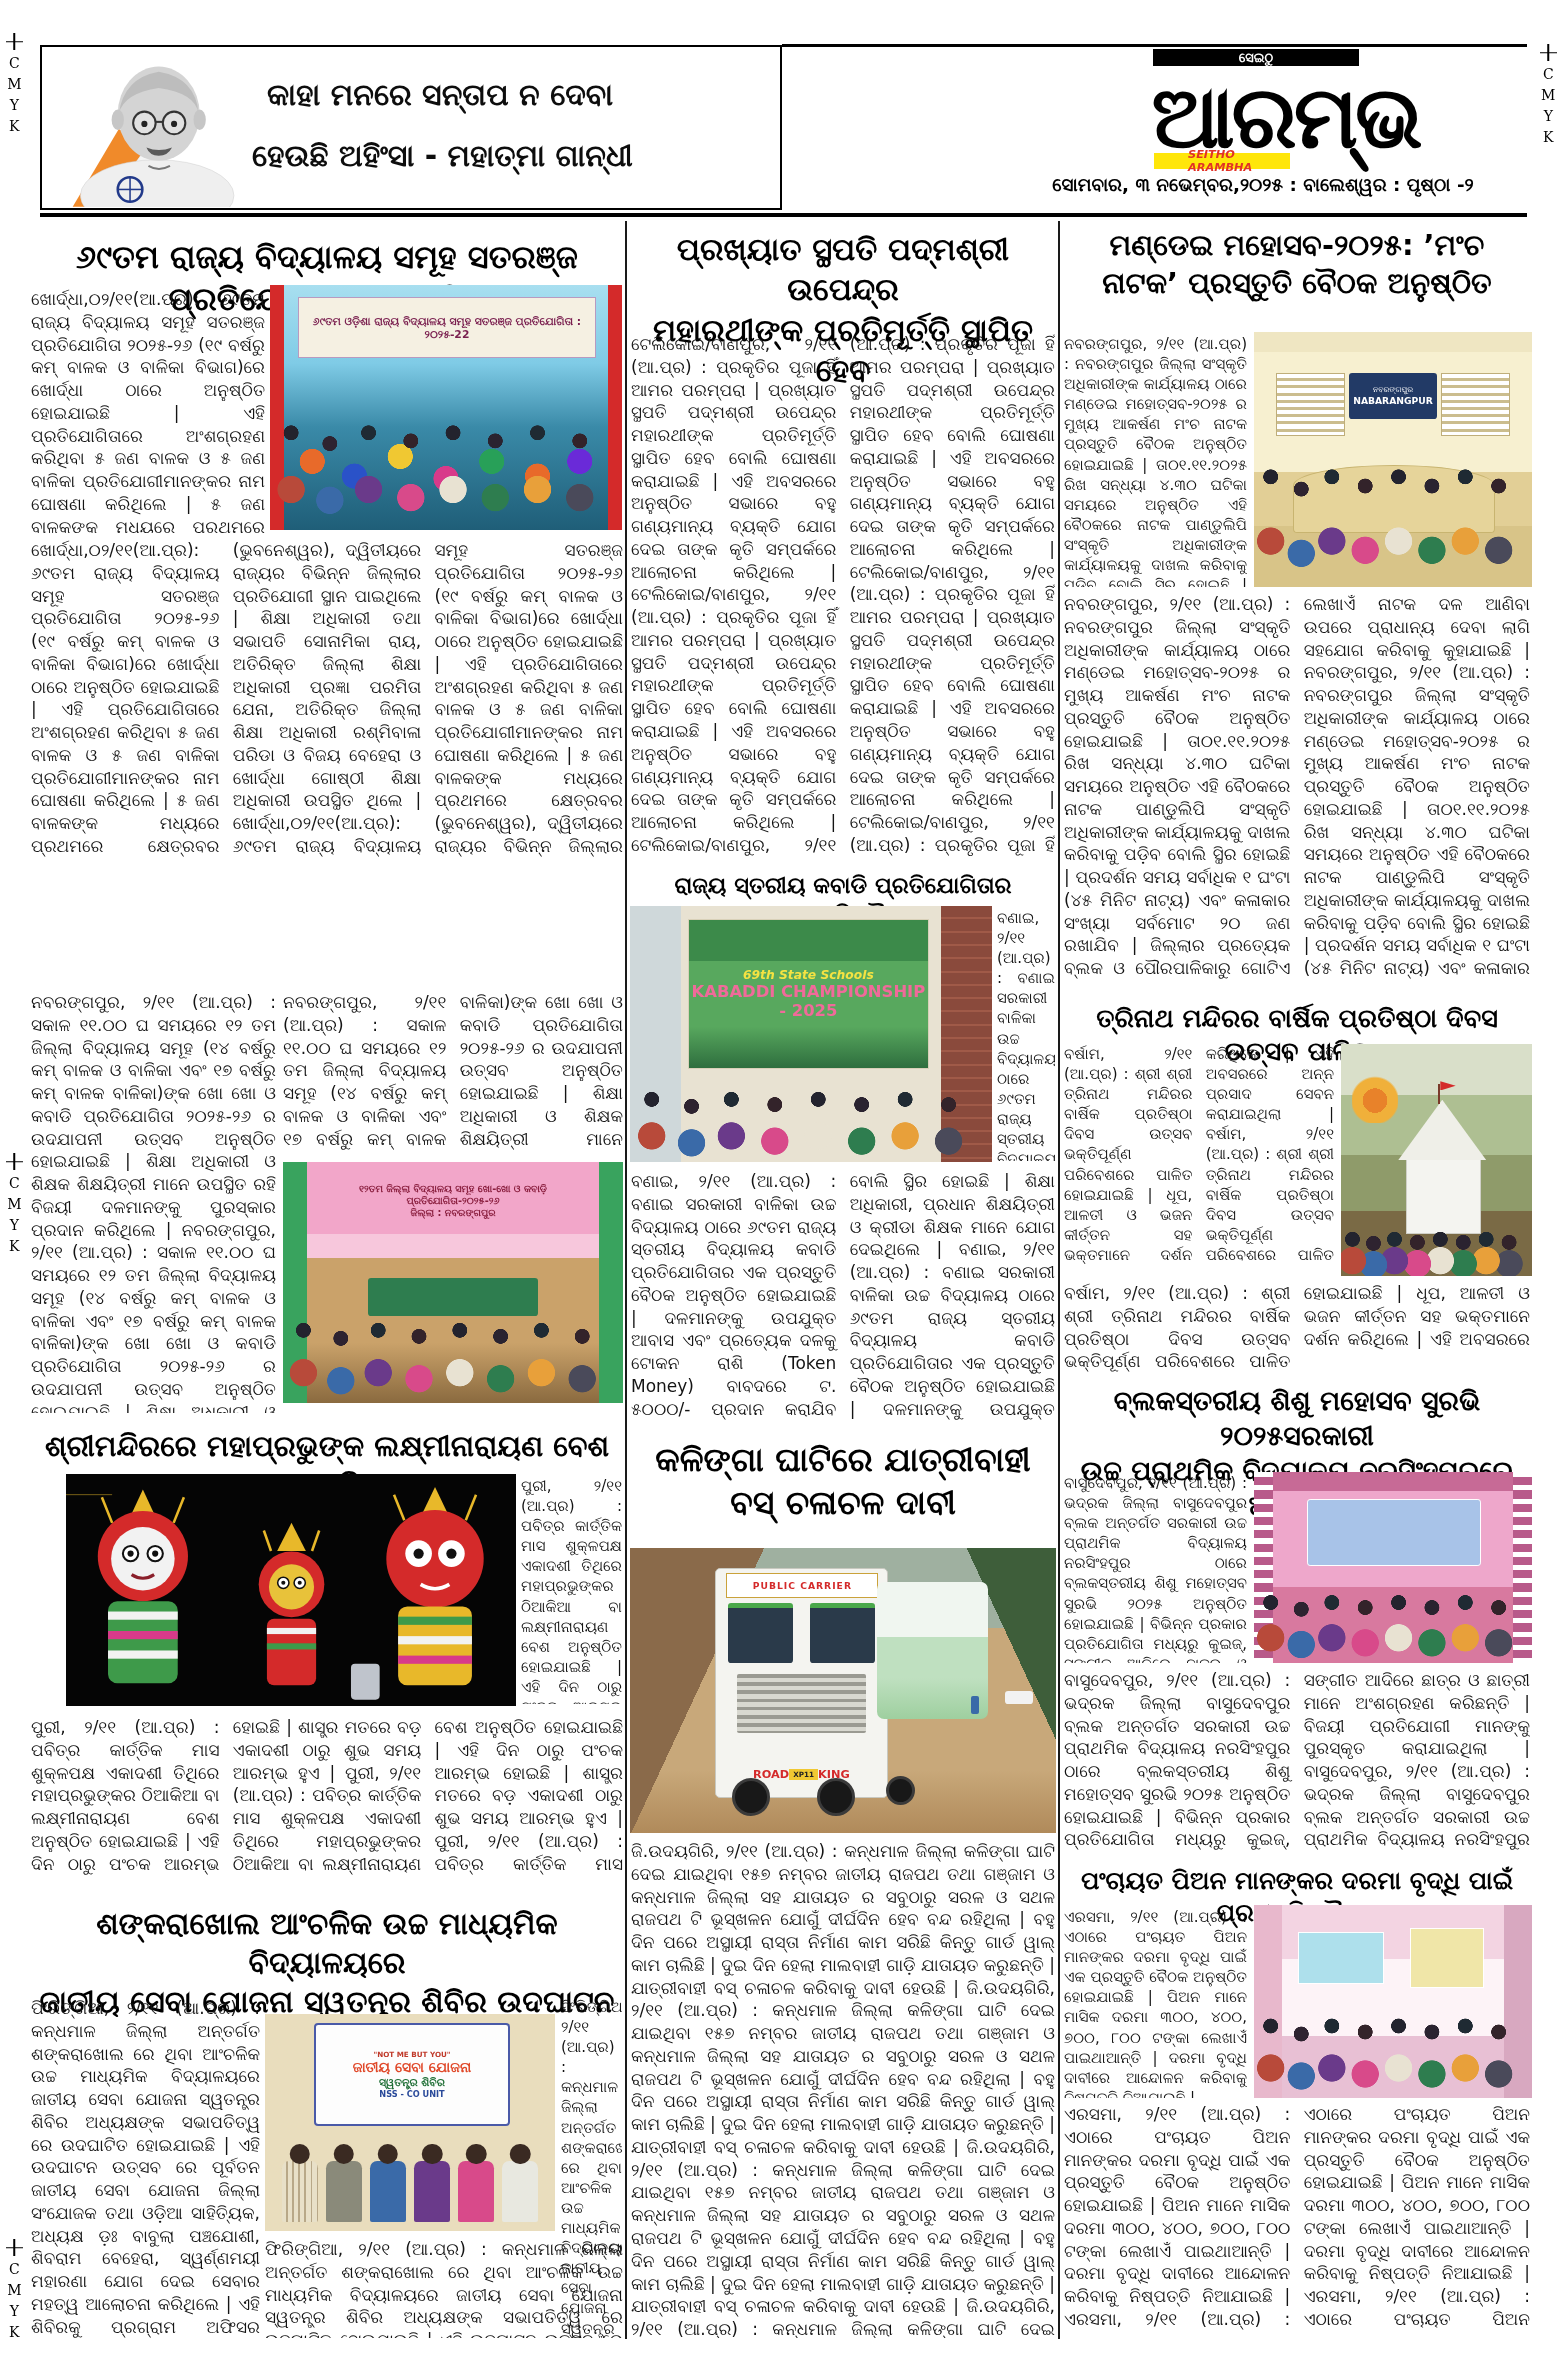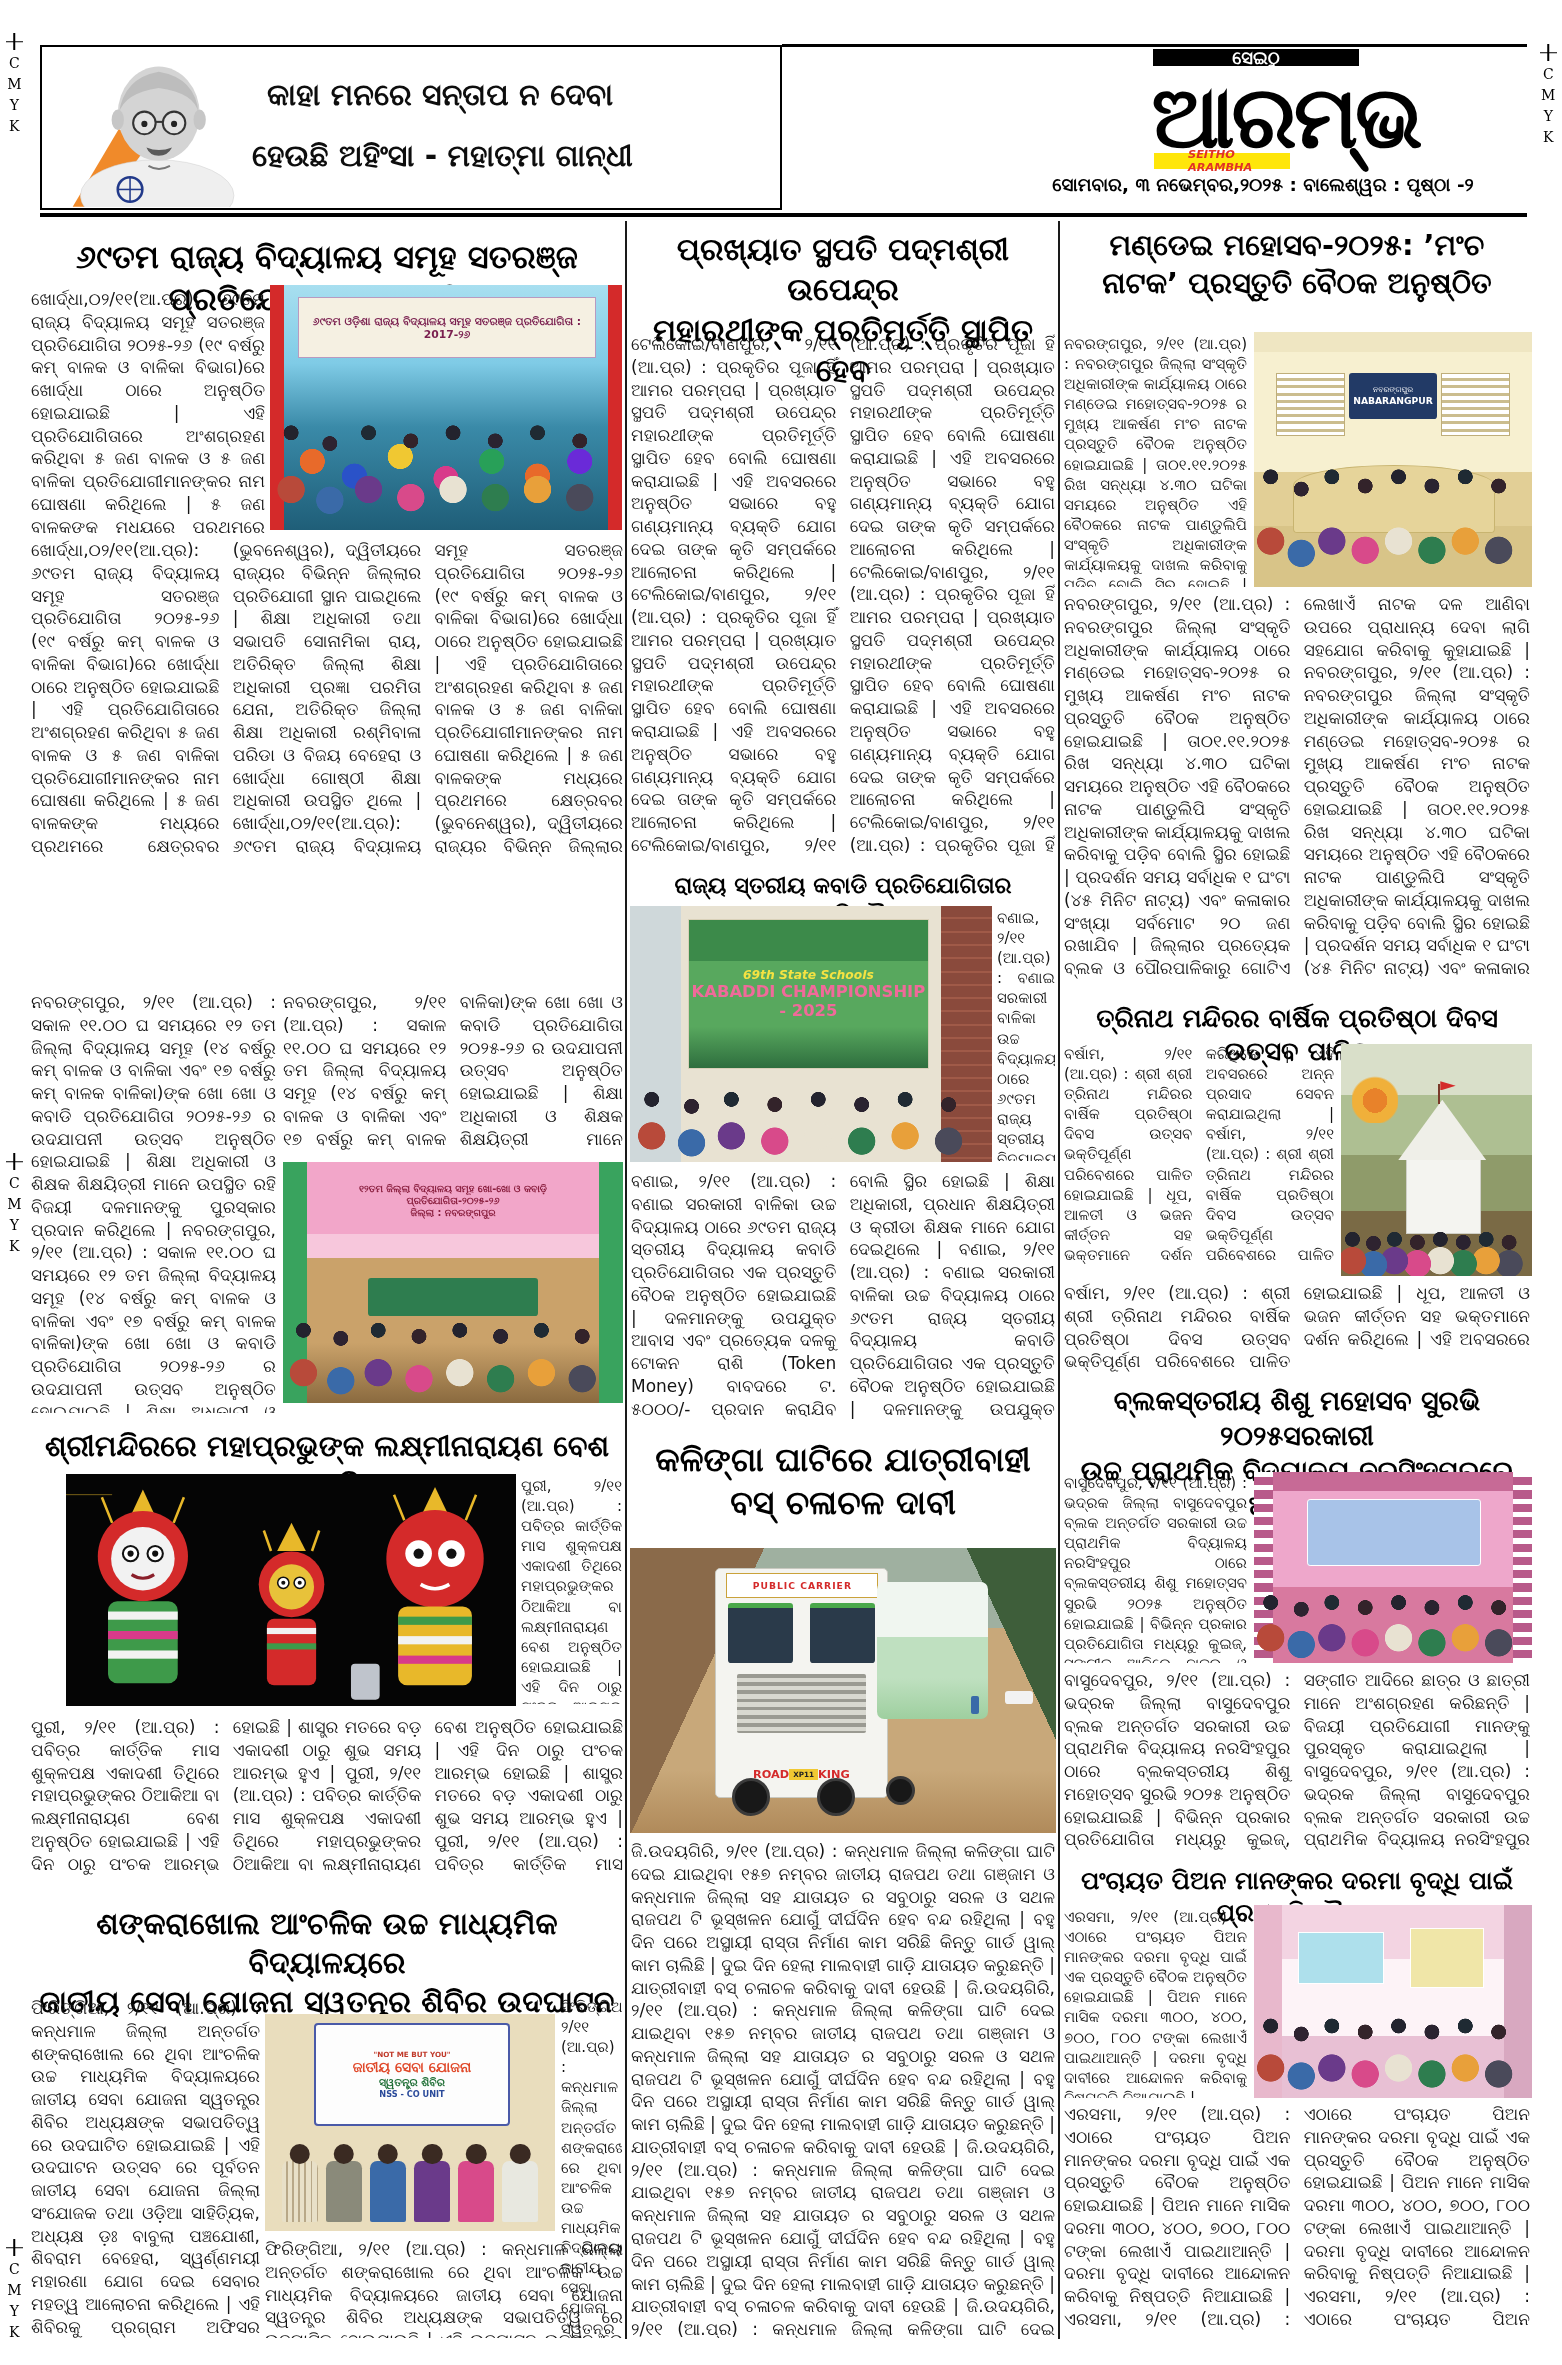--- a/index.html
+++ b/index.html
@@ -3,21 +3,21 @@
 <meta charset="utf-8">
 <style>
   html,body{margin:0;padding:0;background:#e8e8e8;}
   .page{position:relative;width:1563px;height:2366px;background:#ffffff;overflow:hidden;
         font-family:"DejaVu Sans",sans-serif;color:#111;}
   
   .quote-box{position:absolute;left:40px;top:45px;width:742px;height:165px;border:2.6px solid #000;box-sizing:border-box;background:#fff;}
   .quote-l1{position:absolute;left:225px;top:30px;font-size:30px;font-weight:800;color:#0d0d0d;}
   .quote-l2{position:absolute;left:210px;top:91px;font-size:30px;font-weight:800;color:#0d0d0d;}
   .kicker{position:absolute;left:1153px;top:49px;width:206px;height:17.4px;background:#000;color:#fff;
-          font-size:18px;font-weight:700;display:flex;align-items:center;justify-content:center;}
+          font-size:13px;font-weight:700;display:flex;align-items:center;justify-content:center;}
   .logo{position:absolute;left:1101px;top:66px;width:369px;height:102px;font-size:86px;font-weight:900;
         color:#000;text-align:center;line-height:102px;letter-spacing:-3.1px;}
   .logo-sub{position:absolute;left:1154px;top:153px;width:102px;height:16.4px;background:#ffe60a;color:#e23227;
         font-size:11.3px;font-weight:800;display:flex;align-items:center;justify-content:center;font-style:italic;padding-left:34px;}
   .issue-line{position:absolute;left:1025px;top:174px;width:476px;height:20.5px;font-size:18.4px;font-weight:700;
         text-align:center;color:#000;}
   .mast-rule{position:absolute;left:40px;top:213px;width:1487px;height:4.1px;background:#000;}
   .mast-topline{position:absolute;left:782px;top:44px;width:745px;height:2.6px;background:#000;}
   
   .vrule{position:absolute;width:1.5px;background:#1a1a1a;}
@@ -139,21 +139,21 @@
   <div class="photo" style="left:270px;top:285px;width:352px;height:245px;background:
       linear-gradient(90deg,#d42a2a 0 4%,rgba(0,0,0,0) 4% 96%,#d42a2a 96%),
       radial-gradient(circle at 12% 72%, #e86a2a 0 12.3px, transparent 12.8px),
       radial-gradient(circle at 24% 78%, #2a52c8 0 12.3px, transparent 12.8px),
       radial-gradient(circle at 37% 70%, #f0c832 0 12.3px, transparent 12.8px),
       radial-gradient(circle at 50% 79%, #d83a8a 0 12.3px, transparent 12.8px),
       radial-gradient(circle at 63% 72%, #28a058 0 12.3px, transparent 12.8px),
       radial-gradient(circle at 76% 78%, #e86a2a 0 12.3px, transparent 12.8px),
       radial-gradient(circle at 88% 72%, #6a2ad8 0 12.3px, transparent 12.8px),
       linear-gradient(180deg,#a8dff0 0%,#7fcbe6 32%,#3a8aa8 58%,#1f5e78 100%)">
-    <div class="photo-banner" style="left:8%;top:5%;width:84%;height:24%;background:#f5f0e2;border:1.5px solid #b89ac0;color:#7a1f4f;font-size:10.8px;font-weight:700">୬୯ତମ ଓଡ଼ିଶା ରାଜ୍ୟ ବିଦ୍ୟାଳୟ ସମୂହ ସତରଞ୍ଜ ପ୍ରତିଯୋଗିତା : 2017-୨୬</div>
+    <div class="photo-banner" style="left:8%;top:5%;width:84%;height:24%;background:#f5f0e2;border:1.5px solid #b89ac0;color:#7a1f4f;font-size:10.8px;font-weight:700">୬୯ତମ ଓଡ଼ିଶା ରାଜ୍ୟ ବିଦ୍ୟାଳୟ ସମୂହ ସତରଞ୍ଜ ପ୍ରତିଯୋଗିତା : ୨୦୨୫-22</div>
     <div class="crowd"></div>
   </div>
   <div class="bt col3" style="left:31px;top:539px;width:592px;height:321px">ଖୋର୍ଦ୍ଧା,୦୨/୧୧(ଆ.ପ୍ର): ୬୯ତମ ରାଜ୍ୟ ବିଦ୍ୟାଳୟ ସମୂହ ସତରଞ୍ଜ ପ୍ରତିଯୋଗିତା ୨୦୨୫-୨୬ (୧୯ ବର୍ଷରୁ କମ୍ ବାଳକ ଓ ବାଳିକା ବିଭାଗ)ରେ ଖୋର୍ଦ୍ଧା ଠାରେ ଅନୁଷ୍ଠିତ ହୋଇଯାଇଛି | ଏହି ପ୍ରତିଯୋଗିତାରେ ଅଂଶଗ୍ରହଣ କରିଥିବା ୫ ଜଣ ବାଳକ ଓ ୫ ଜଣ ବାଳିକା ପ୍ରତିଯୋଗୀମାନଙ୍କର ନାମ ଘୋଷଣା କରିଥିଲେ | ୫ ଜଣ ବାଳକଙ୍କ ମଧ୍ୟରେ ପ୍ରଥମରେ କ୍ଷେତ୍ରବର (ଭୁବନେଶ୍ୱର), ଦ୍ୱିତୀୟରେ ରାଜ୍ୟର ବିଭିନ୍ନ ଜିଲ୍ଲାର ପ୍ରତିଯୋଗୀ ସ୍ଥାନ ପାଇଥିଲେ | ଶିକ୍ଷା ଅଧିକାରୀ ତଥା ସଭାପତି ସୋନାମିକା ରାୟ, ଅତିରିକ୍ତ ଜିଲ୍ଲା ଶିକ୍ଷା ଅଧିକାରୀ ପ୍ରଜ୍ଞା ପରମିତା ଯେନା, ଅତିରିକ୍ତ ଜିଲ୍ଲା ଶିକ୍ଷା ଅଧିକାରୀ ରଶ୍ମିବାଳା ପରିଡା ଓ ବିଜୟ ବେହେରା ଓ ଖୋର୍ଦ୍ଧା ଗୋଷ୍ଠୀ ଶିକ୍ଷା ଅଧିକାରୀ ଉପସ୍ଥିତ ଥିଲେ | ଖୋର୍ଦ୍ଧା,୦୨/୧୧(ଆ.ପ୍ର): ୬୯ତମ ରାଜ୍ୟ ବିଦ୍ୟାଳୟ ସମୂହ ସତରଞ୍ଜ ପ୍ରତିଯୋଗିତା ୨୦୨୫-୨୬ (୧୯ ବର୍ଷରୁ କମ୍ ବାଳକ ଓ ବାଳିକା ବିଭାଗ)ରେ ଖୋର୍ଦ୍ଧା ଠାରେ ଅନୁଷ୍ଠିତ ହୋଇଯାଇଛି | ଏହି ପ୍ରତିଯୋଗିତାରେ ଅଂଶଗ୍ରହଣ କରିଥିବା ୫ ଜଣ ବାଳକ ଓ ୫ ଜଣ ବାଳିକା ପ୍ରତିଯୋଗୀମାନଙ୍କର ନାମ ଘୋଷଣା କରିଥିଲେ | ୫ ଜଣ ବାଳକଙ୍କ ମଧ୍ୟରେ ପ୍ରଥମରେ କ୍ଷେତ୍ରବର (ଭୁବନେଶ୍ୱର), ଦ୍ୱିତୀୟରେ ରାଜ୍ୟର ବିଭିନ୍ନ ଜିଲ୍ଲାର ପ୍ରତିଯୋଗୀ ସ୍ଥାନ ପାଇଥିଲେ | ଶିକ୍ଷା ଅଧିକାରୀ ତଥା ସଭାପତି ସୋନାମିକା ରାୟ, ଅତିରିକ୍ତ ଜିଲ୍ଲା ଶିକ୍ଷା ଅଧିକାରୀ ପ୍ରଜ୍ଞା ପରମିତା ଯେନା, ଅତିରିକ୍ତ ଜିଲ୍ଲା ଶିକ୍ଷା ଅଧିକାରୀ ରଶ୍ମିବାଳା ପରିଡା ଓ ବିଜୟ ବେହେରା ଓ ଖୋର୍ଦ୍ଧା ଗୋଷ୍ଠୀ ଶିକ୍ଷା ଅଧିକାରୀ ଉପସ୍ଥିତ ଥିଲେ |</div>
 
   <div class="bt" style="left:31px;top:991px;width:245px;height:422px">ନବରଙ୍ଗପୁର, ୨/୧୧ (ଆ.ପ୍ର) : ସକାଳ ୧୧.୦୦ ଘ ସମୟରେ ୧୨ ତମ ଜିଲ୍ଲା ବିଦ୍ୟାଳୟ ସମୂହ (୧୪ ବର୍ଷରୁ କମ୍ ବାଳକ ଓ ବାଳିକା ଏବଂ ୧୭ ବର୍ଷରୁ କମ୍ ବାଳକ ବାଳିକା)ଙ୍କ ଖୋ ଖୋ ଓ କବାଡି ପ୍ରତିଯୋଗିତା ୨୦୨୫-୨୬ ର ଉଦଯାପନୀ ଉତ୍ସବ ଅନୁଷ୍ଠିତ ହୋଇଯାଇଛି | ଶିକ୍ଷା ଅଧିକାରୀ ଓ ଶିକ୍ଷକ ଶିକ୍ଷୟିତ୍ରୀ ମାନେ ଉପସ୍ଥିତ ରହି ବିଜୟୀ ଦଳମାନଙ୍କୁ ପୁରସ୍କାର ପ୍ରଦାନ କରିଥିଲେ | ନବରଙ୍ଗପୁର, ୨/୧୧ (ଆ.ପ୍ର) : ସକାଳ ୧୧.୦୦ ଘ ସମୟରେ ୧୨ ତମ ଜିଲ୍ଲା ବିଦ୍ୟାଳୟ ସମୂହ (୧୪ ବର୍ଷରୁ କମ୍ ବାଳକ ଓ ବାଳିକା ଏବଂ ୧୭ ବର୍ଷରୁ କମ୍ ବାଳକ ବାଳିକା)ଙ୍କ ଖୋ ଖୋ ଓ କବାଡି ପ୍ରତିଯୋଗିତା ୨୦୨୫-୨୬ ର ଉଦଯାପନୀ ଉତ୍ସବ ଅନୁଷ୍ଠିତ ହୋଇଯାଇଛି | ଶିକ୍ଷା ଅଧିକାରୀ ଓ ଶିକ୍ଷକ ଶିକ୍ଷୟିତ୍ରୀ ମାନେ ଉପସ୍ଥିତ ରହି ବିଜୟୀ ଦଳମାନଙ୍କୁ ପୁରସ୍କାର ପ୍ରଦାନ କରିଥିଲେ |</div>
   <div class="bt col2" style="left:283px;top:991px;width:340px;height:165px">ନବରଙ୍ଗପୁର, ୨/୧୧ (ଆ.ପ୍ର) : ସକାଳ ୧୧.୦୦ ଘ ସମୟରେ ୧୨ ତମ ଜିଲ୍ଲା ବିଦ୍ୟାଳୟ ସମୂହ (୧୪ ବର୍ଷରୁ କମ୍ ବାଳକ ଓ ବାଳିକା ଏବଂ ୧୭ ବର୍ଷରୁ କମ୍ ବାଳକ ବାଳିକା)ଙ୍କ ଖୋ ଖୋ ଓ କବାଡି ପ୍ରତିଯୋଗିତା ୨୦୨୫-୨୬ ର ଉଦଯାପନୀ ଉତ୍ସବ ଅନୁଷ୍ଠିତ ହୋଇଯାଇଛି | ଶିକ୍ଷା ଅଧିକାରୀ ଓ ଶିକ୍ଷକ ଶିକ୍ଷୟିତ୍ରୀ ମାନେ ଉପସ୍ଥିତ ରହି ବିଜୟୀ ଦଳମାନଙ୍କୁ ପୁରସ୍କାର ପ୍ରଦାନ କରିଥିଲେ |</div>
   <div class="photo" style="left:283px;top:1162px;width:340px;height:241px;background:
       linear-gradient(90deg,#39a35e 0 7%,rgba(0,0,0,0) 7% 93%,#39a35e 93%),
       linear-gradient(180deg,#f2a6c9 0 30%,#f7c7dc 30% 40%,#caa26a 40% 75%,#8a6a3f 100%)">
     <div class="photo-banner" style="left:9%;top:3%;width:82%;height:26%;color:#8a1f3f;font-size:9.7px;font-weight:700">

